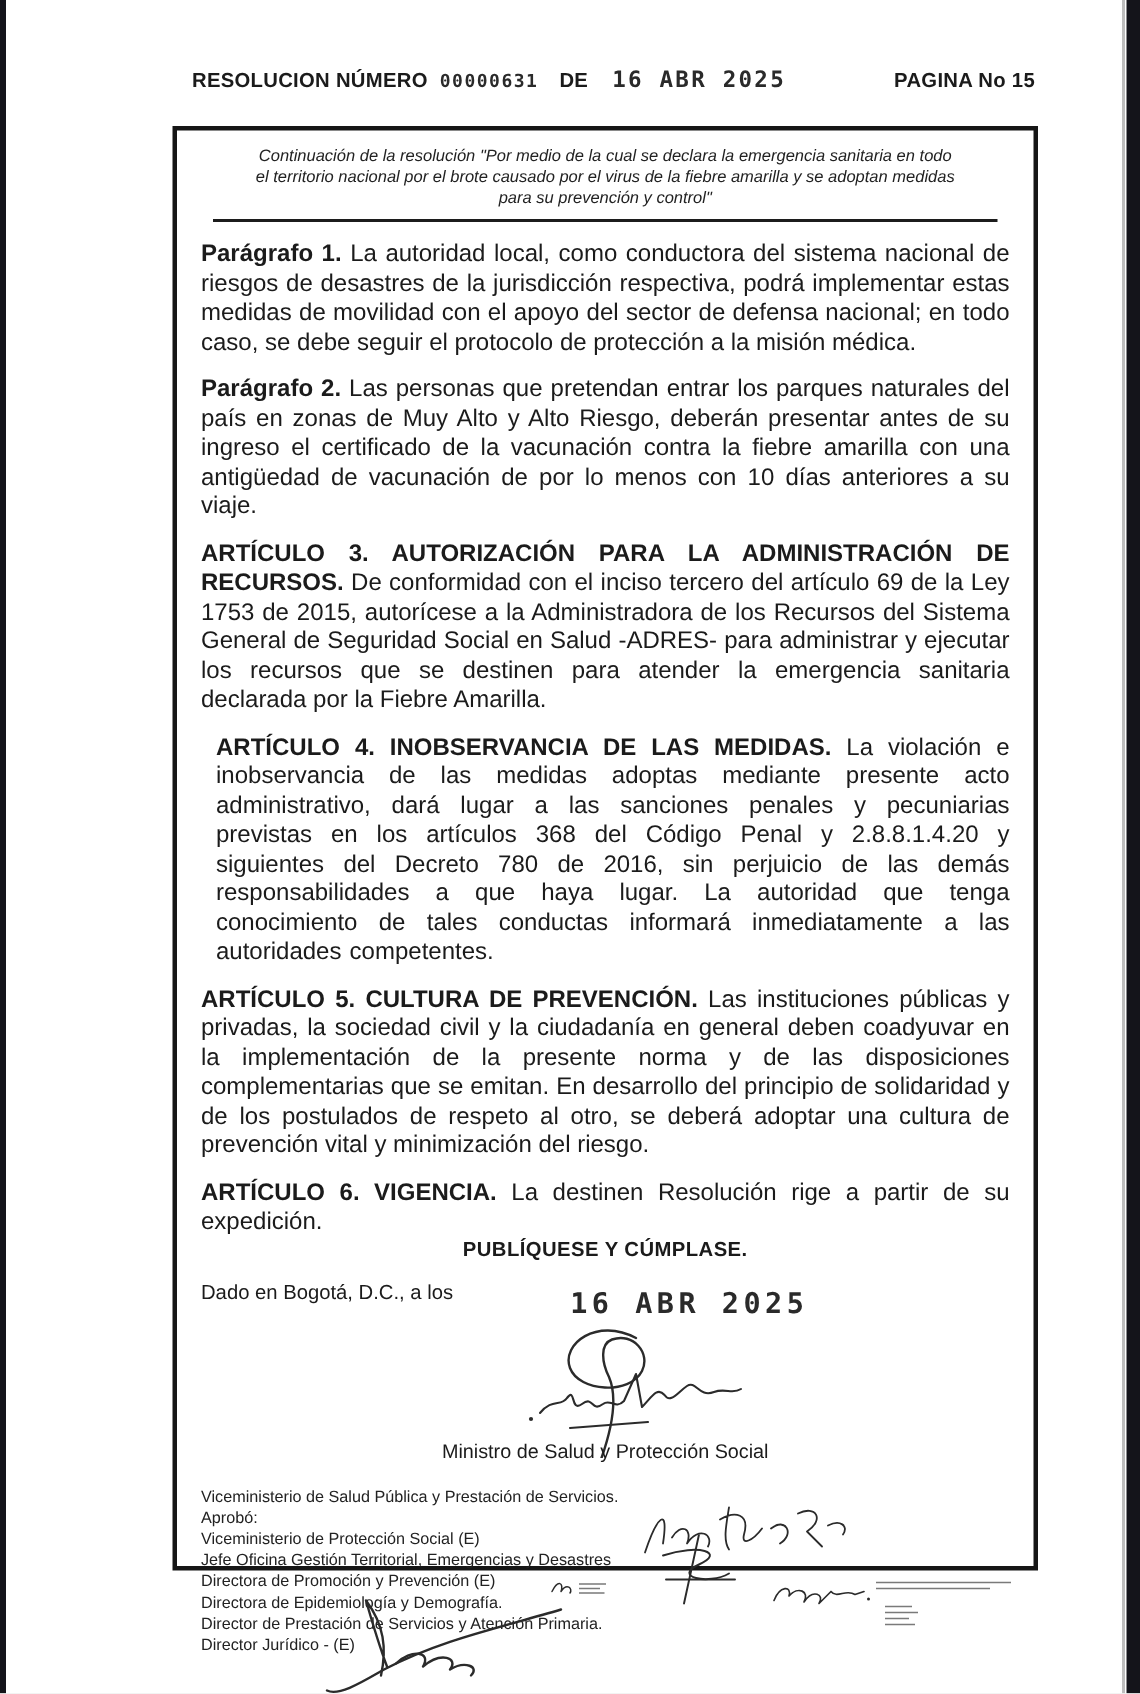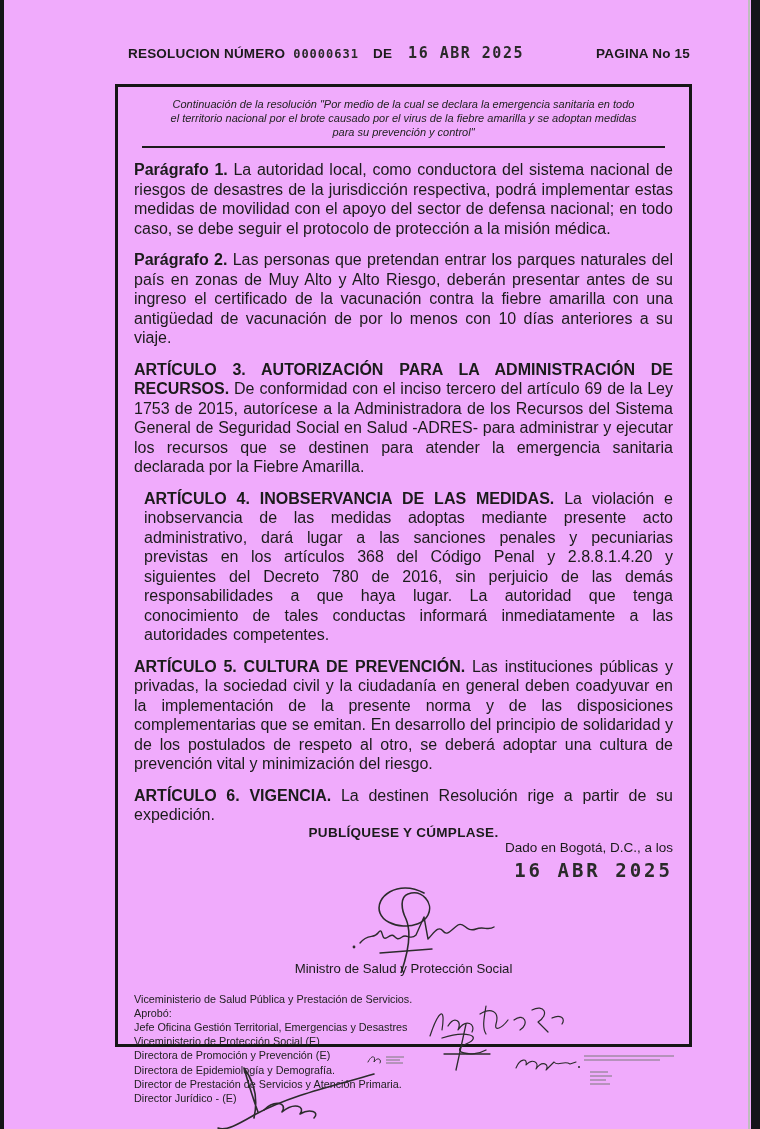--- a/index.html
+++ b/index.html
@@ -1,17 +1,17 @@
 <!DOCTYPE html>
 <html><head>
 <meta charset="utf-8">
 <style>
   html,body{margin:0;padding:0;background:#e9e9e9;}
   .page{
-    position:relative;width:760px;height:1129px;background:#f0abfc;
+    position:relative;width:760px;height:1129px;background:#ffffff;
     font-family:"Liberation Sans",sans-serif;color:#1b1b1b;overflow:hidden;
   }
   .scan-edge{position:absolute;top:0;height:100%;background:#14141a;}
   .scan-edge.left{left:0;width:4px;}
   .scan-edge.right{right:0;width:9px;}
   .scan-line{position:absolute;top:0;height:100%;right:10px;width:2px;background:#bdbdbd;}
 
   
   .header-row{
     position:absolute;left:128px;top:44px;width:562px;
@@ -37,21 +37,21 @@
     font-size:11px;line-height:14px;color:#222;
   }
   .divider{border:none;border-top:2px solid #1c1c1c;margin:7px 8px 0;}
 
   .para{margin:12px 0 0;font-size:16px;line-height:19.5px;text-align:justify;}
   .plabel{font-weight:bold;}
   .para.wide{word-spacing:1px;margin-left:10px;}
 
   .publish{text-align:center;font-weight:bold;font-size:13.5px;letter-spacing:.3px;}
 
-  .dado-row{margin-top:0;display:flex;align-items:flex-end;font-size:13.5px;flex-direction:column;}
+  .dado-row{margin-top:14px;display:flex;align-items:flex-start;font-size:13.5px;}
   .dado-row .date{font-size:19px;letter-spacing:3px;margin-left:78px;margin-top:4px;}
 
   .sig-main{display:block;margin:0 0 0 212px;}
   .signer{text-align:center;margin-top:-14px;}
   .signer .name{font-weight:bold;font-size:13.8px;letter-spacing:.2px;}
   .signer .title{font-size:13.2px;margin-top:2px;}
 
   .approval{position:relative;margin-top:16px;font-size:10.8px;line-height:14.2px;color:#222;}
   .approval .aline{white-space:nowrap;}
   .sig-abs{position:absolute;}
@@ -125,22 +125,22 @@
       <circle cx="8" cy="66" r="1.4" fill="#2b2b2b"></circle>
     </svg>
 
     <div class="signer">
       <div class="title">Ministro de Salud y Protección Social</div>
     </div>
 
     <div class="approval">
       <div class="aline">Viceministerio de Salud Pública y Prestación de Servicios.</div>
       <div class="aline">Aprobó:</div>
+      <div class="aline">Viceministerio de Protección Social (E)</div>
       <div class="aline">Jefe Oficina Gestión Territorial, Emergencias y Desastres</div>
-      <div class="aline">Viceministerio de Protección Social (E)</div>
       <div class="aline">Directora de Promoción y Prevención (E)</div>
       <div class="aline">Directora de Epidemiología y Demografía.</div>
       <div class="aline">Director de Prestación de Servicios y Atención Primaria.</div>
       <div class="aline">Director Jurídico - (E)</div>
 
       <svg class="sig-abs" style="left:290px;top:8px;" width="150" height="42" viewBox="0 0 150 42">
         <path class="ink" stroke-width="1.2" d="M6 36 C14 12 22 4 18 30 M24 26 C30 16 38 20 34 30 C42 18 52 24 48 32"></path>
         <path class="ink" stroke-width="1.2" d="M62 6 C60 18 58 28 62 34 M56 14 C66 8 76 10 72 24 C70 32 78 28 84 20"></path>
         <path class="ink" stroke-width="1.2" d="M90 20 C100 12 106 24 96 30 M108 10 C120 4 126 14 114 22 L124 32 M128 18 C136 14 142 18 138 24"></path>
       </svg>

